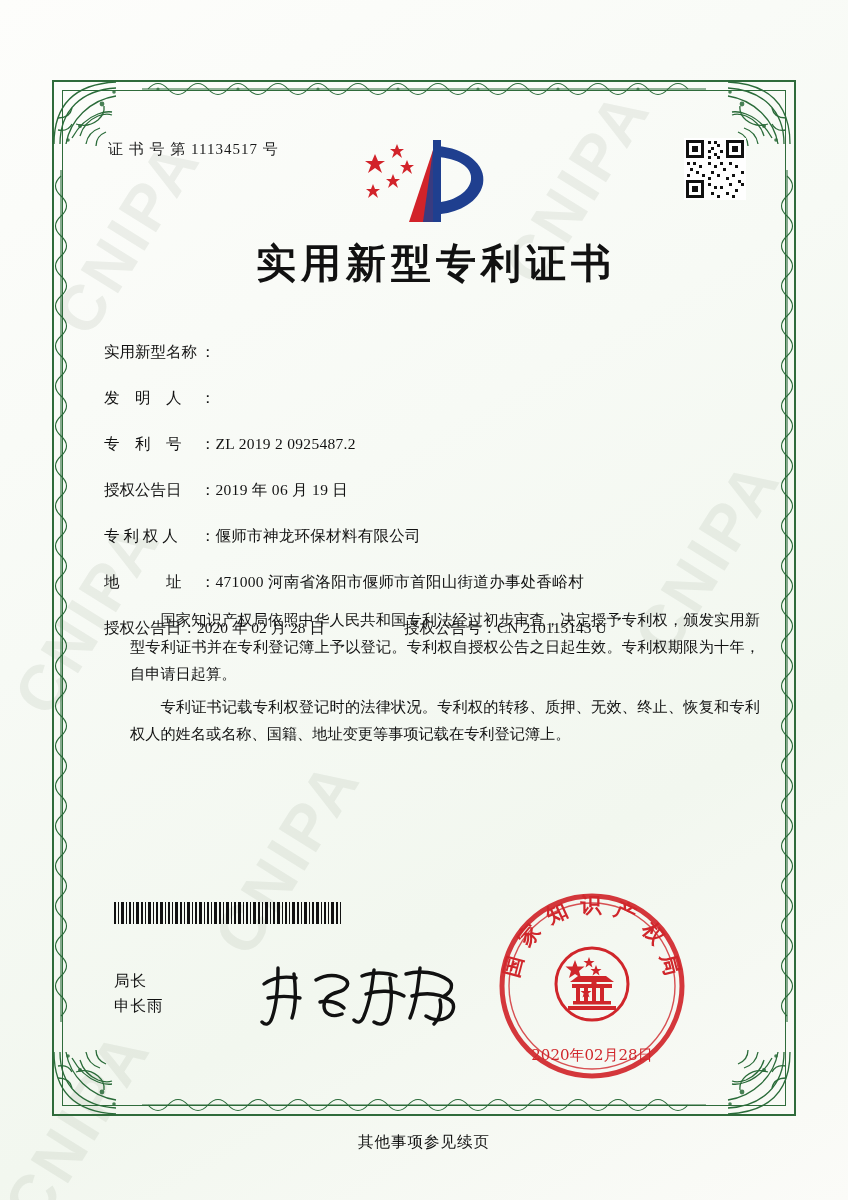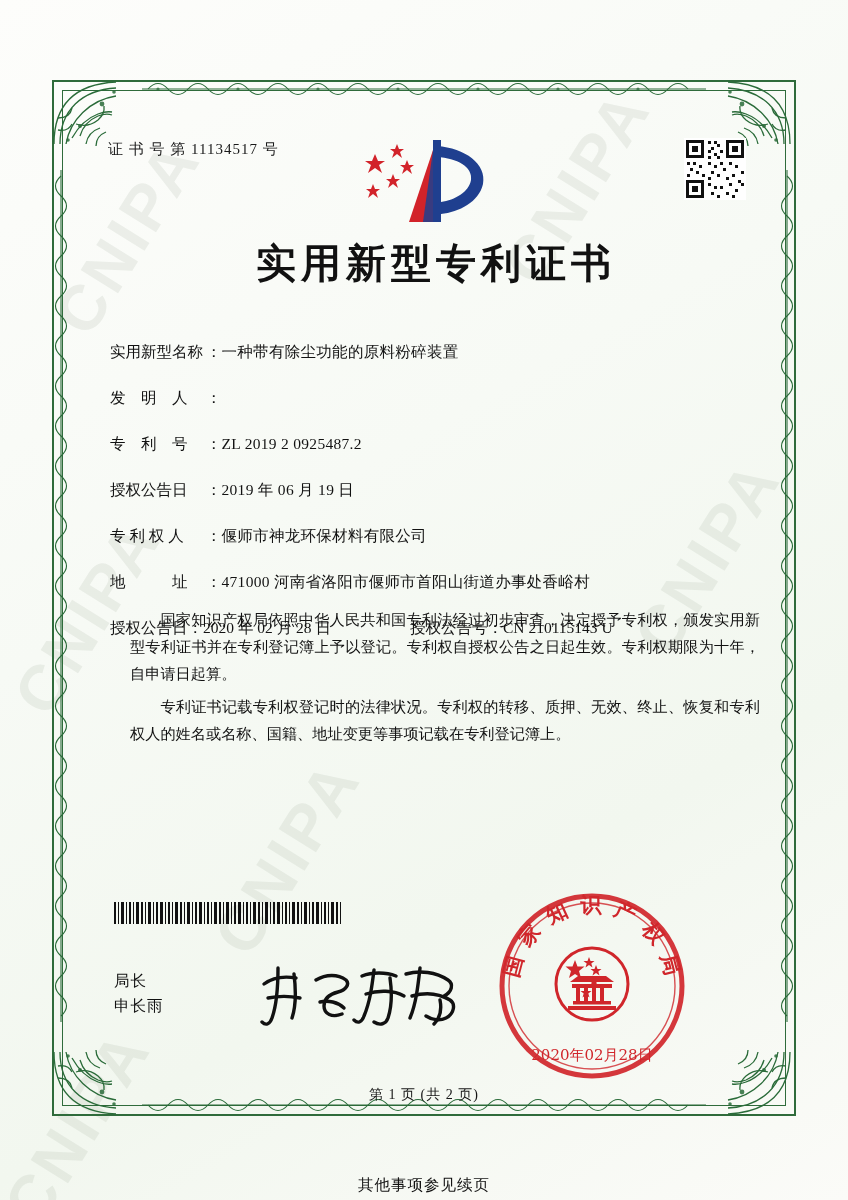--- a/index.html
+++ b/index.html
@@ -136,21 +136,21 @@
     text-align: center;
     font-size: 40px;
     font-weight: bold;
     letter-spacing: 5px;
     color: #111;
     font-family: Liberation Serif, serif;
   }
 
   .fields {
     position: absolute;
-    left: 14px;
+    left: 8px;
     top: 222px;
     width: 630px;
   }
   .field-row {
     display: flex;
     align-items: baseline;
     margin-bottom: 25px;
     font-size: 15.5px;
     color: #121212;
   }
@@ -235,21 +235,21 @@
     width: 100%;
     text-align: center;
     font-size: 14px;
     color: #141414;
     letter-spacing: 1px;
   }
 
   .footnote {
     position: absolute;
     left: 0;
-    top: 1175px;
+    top: 1132px;
     width: 848px;
     text-align: center;
     font-size: 15.5px;
     color: #111;
     letter-spacing: 1px;
     font-family: "DejaVu Serif", "Liberation Serif", serif;
   }
 </style>
 </head>
 <body>
@@ -481,21 +481,20 @@
       </svg>
     </div>
 
     <div class="cert-title">实用新型专利证书</div>
 
     <div class="fields">
 
       <div class="field-row">
         <span class="field-label">实用新型名称</span>
         <span class="field-colon">：</span>
-        <span class="field-value">一种带有除尘功能的原料粉碎装置</span>
       </div>
 
       <div class="field-row">
         <span class="field-label">发　明　人</span>
         <span class="field-colon">：</span>
       </div>
 
       <div class="field-row">
         <span class="field-label">专　利　号</span>
         <span class="field-colon">：</span>
@@ -655,17 +654,16 @@
             <rect x="0" y="4" width="4" height="13"></rect>
             <rect x="8" y="4" width="4" height="13"></rect>
             <rect x="-20" y="0" width="40" height="4"></rect>
             <polygon points="-22,-2 22,-2 14,-8 -14,-8"></polygon>
           </g>
         </g>
         <text x="98" y="172" text-anchor="middle" font-family="'DejaVu Serif','Liberation Serif',serif" font-size="15" fill="#d0262b">2020年02月28日</text>
       </svg>
     </div>
 
-    <div class="page-num">第 1 页 (共 2 页)</div>
   </div>
 </div>
 
 <div class="footnote">其他事项参见续页</div>
 
 </body></html>

